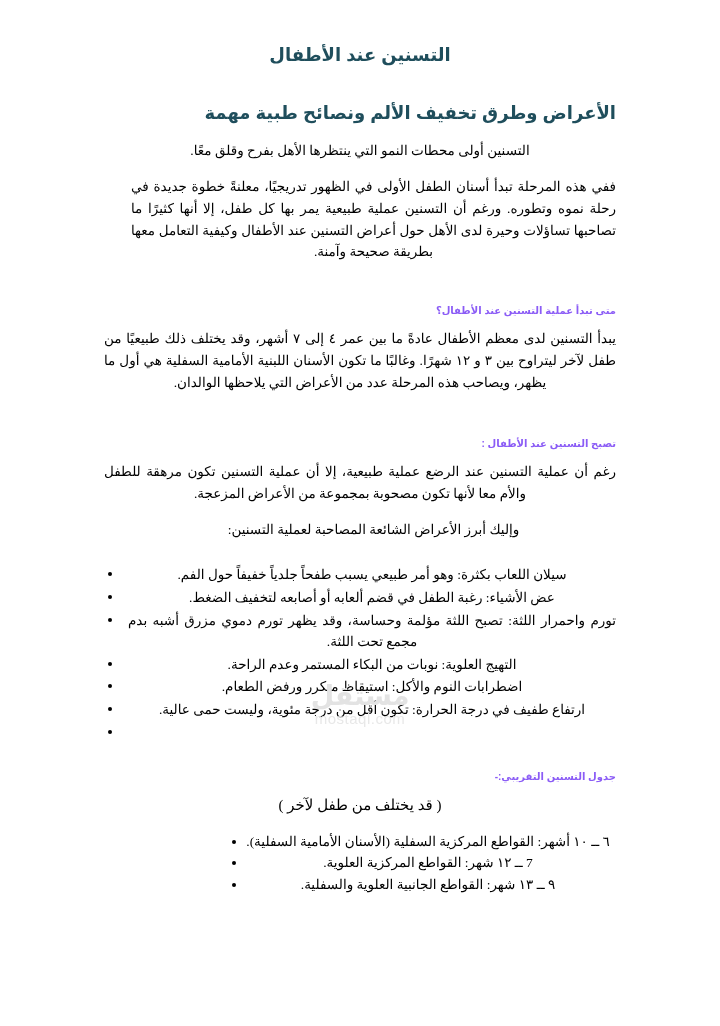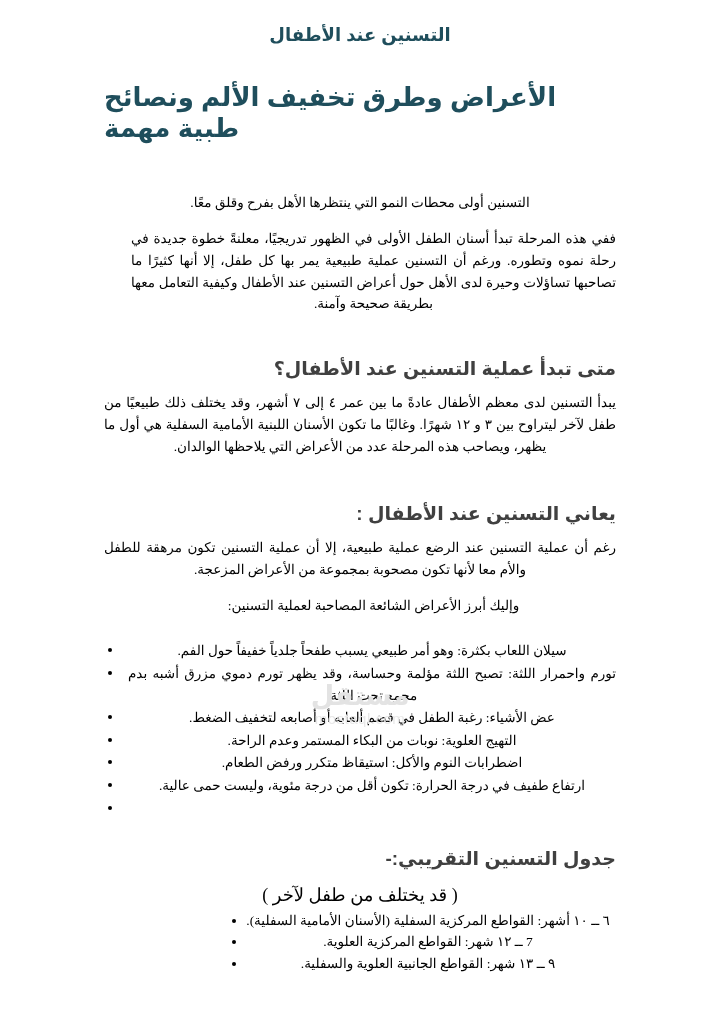--- a/index.html
+++ b/index.html
@@ -13,62 +13,62 @@
   body {
     font-family:"Liberation Serif", "DejaVu Serif", serif;
     color:#000000;
     position:relative;
     overflow:hidden;
   }
 
   .page {
     width:720px;
     height:754px;
-    padding:12px 104px 0 104px;
+    padding:32px 104px 0 104px;
     position:relative;
   }
 
   
   .doc-title {
     text-align:center;
     font-family:"Liberation Sans", "DejaVu Sans", sans-serif;
     font-weight:bold;
     color:#1F4E5C;
     font-size:18px;
     letter-spacing:0px;
     margin-top:12px;
   }
 
   .doc-subtitle {
-    text-align:left;
+    text-align:right;
     font-family:"Liberation Sans", "DejaVu Sans", sans-serif;
     font-weight:bold;
     color:#1F4E5C;
-    font-size:26px;
+    font-size:18px;
     margin-top:36px;
   }
 
   
   .para {
     text-align:justify;
     text-align-last:center;
     font-size:13.5px;
     line-height:1.62;
     direction:rtl;
   }
 
-  .para.lead { margin-top:48px; }
+  .para.lead { margin-top:16px; }
   .para.block { margin-top:14px;margin-left:27px; }
 
   
   .section-heading {
     font-family:"Liberation Sans", "DejaVu Sans", sans-serif;
     font-weight:bold;
-    color:#404040;
-    font-size:19px;
+    color:#8b5cf6;
+    font-size:10px;
     text-align:right;
     direction:rtl;
   }
 
   .h-gap-1 { margin-top:42px; }
   .h-gap-2 { margin-top:44px; }
   .h-gap-3 { margin-top:50px; }
 
   .after-heading { margin-top:12px;font-family:Liberation Serif, serif; }
 
@@ -97,21 +97,21 @@
     top:8px;
     width:4px;
     height:4px;
     background:#000;
     border-radius:50%;
   }
 
   ul.schedule {
     direction:rtl;
     list-style:none;
-    margin-top:4px;
+    margin-top:17px;
     padding:0;
   }
 
   ul.schedule li {
     position:relative;
     font-size:13.5px;
     line-height:1.62;
     text-align:center;
     padding-left:136px;
     padding-right:0;
@@ -121,21 +121,21 @@
     position:absolute;
     left:128px;
     top:9px;
     width:4px;
     height:4px;
     background:#000;
     border-radius:50%;
   }
 
   .note-line {
-    font-size:18px;
+    font-size:15px;
     text-align:center;
     direction:rtl;
     margin-top:14px;
   }
 
   
   .watermark {
     position:absolute;
     left:0;
     right:0;
@@ -174,38 +174,38 @@
   <h2 class="doc-subtitle">الأعراض وطرق تخفيف الألم ونصائح طبية مهمة</h2>
 
   <p class="para lead">التسنين أولى محطات النمو التي ينتظرها الأهل بفرح وقلق معًا.</p>
 
   <p class="para block">ففي هذه المرحلة تبدأ أسنان الطفل الأولى في الظهور تدريجيًا، معلنةً خطوة جديدة في رحلة نموه وتطوره. ورغم أن التسنين عملية طبيعية يمر بها كل طفل، إلا أنها كثيرًا ما تصاحبها تساؤلات وحيرة لدى الأهل حول أعراض التسنين عند الأطفال وكيفية التعامل معها بطريقة صحيحة وآمنة.</p>
 
   <h3 class="section-heading h-gap-1">متى تبدأ عملية التسنين عند الأطفال؟</h3>
 
   <p class="para after-heading">يبدأ التسنين لدى معظم الأطفال عادةً ما بين عمر ٤ إلى ٧ أشهر، وقد يختلف ذلك طبيعيًا من طفل لآخر ليتراوح بين ٣ و ١٢ شهرًا. وغالبًا ما تكون الأسنان اللبنية الأمامية السفلية هي أول ما يظهر، ويصاحب هذه المرحلة عدد من الأعراض التي يلاحظها الوالدان.</p>
 
-  <h3 class="section-heading h-gap-2">يعاني التسنين عند الأطفال :</h3>
+  <h3 class="section-heading h-gap-2">تصبح التسنين عند الأطفال :</h3>
 
   <p class="para after-heading">رغم أن عملية التسنين عند الرضع عملية طبيعية، إلا أن عملية التسنين تكون مرهقة للطفل والأم معا لأنها تكون مصحوبة بمجموعة من الأعراض المزعجة.</p>
 
   <p class="para block">وإليك أبرز الأعراض الشائعة المصاحبة لعملية التسنين:</p>
 
   <ul class="bullets">
     <li>
       <span class="dot"></span>
       <span>سيلان اللعاب بكثرة: وهو أمر طبيعي يسبب طفحاً جلدياً خفيفاً حول الفم.</span>
     </li>
     <li>
       <span class="dot"></span>
+      <span>عض الأشياء: رغبة الطفل في قضم ألعابه أو أصابعه لتخفيف الضغط.</span>
+    </li>
+    <li>
+      <span class="dot"></span>
       <span>تورم واحمرار اللثة: تصبح اللثة مؤلمة وحساسة، وقد يظهر تورم دموي مزرق أشبه بدم مجمع تحت اللثة.</span>
-    </li>
-    <li>
-      <span class="dot"></span>
-      <span>عض الأشياء: رغبة الطفل في قضم ألعابه أو أصابعه لتخفيف الضغط.</span>
     </li>
     <li>
       <span class="dot"></span>
       <span>التهيج العلوية: نوبات من البكاء المستمر وعدم الراحة.</span>
     </li>
     <li>
       <span class="dot"></span>
       <span>اضطرابات النوم والأكل: استيقاظ متكرر ورفض الطعام.</span>
     </li>
     <li>

